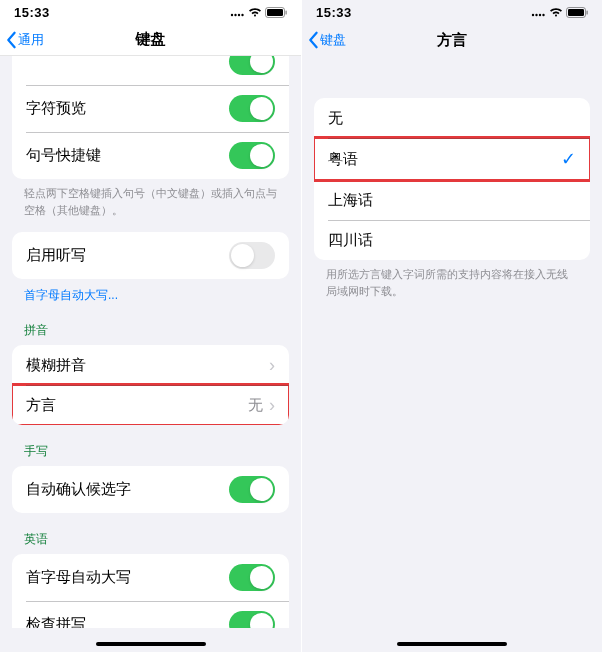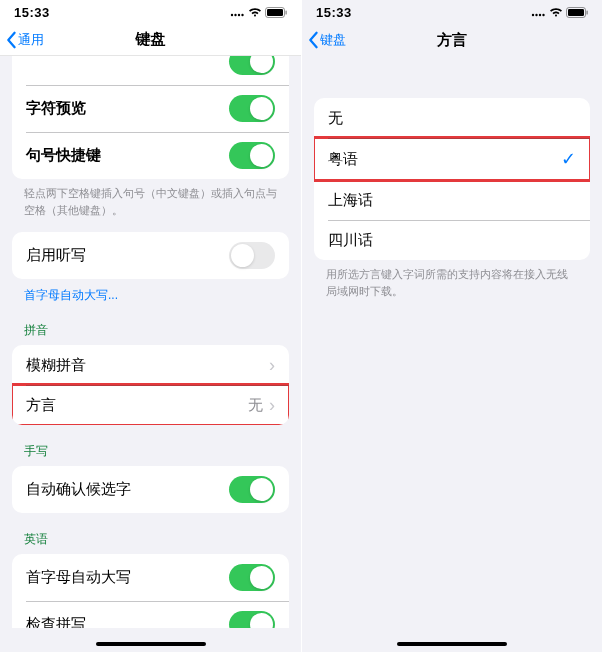--- a/index.html
+++ b/index.html
@@ -59,21 +59,21 @@
     .content { overflow-y: auto; height: calc(100% - 56px - 24px); }
     .phone2 .content { padding-top: 42px; }
 
     .group {
       background: #fff;
       margin: 0 12px;
       border-radius: 10px;
       overflow: hidden;
     }
     .phone1 .group.first { border-radius: 0 0 10px 10px; margin-top: 0; }
-    .phone1 .group.first-row-clip { margin-top: -18px; font-weight: bold; }
+    .phone1 .group.first-row-clip { margin-top: -18px; }
 
     .row {
       display: flex;
       align-items: center;
       justify-content: space-between;
       padding: 10px 14px;
       min-height: 40px;
       position: relative;
     }
     .row + .row::before {

